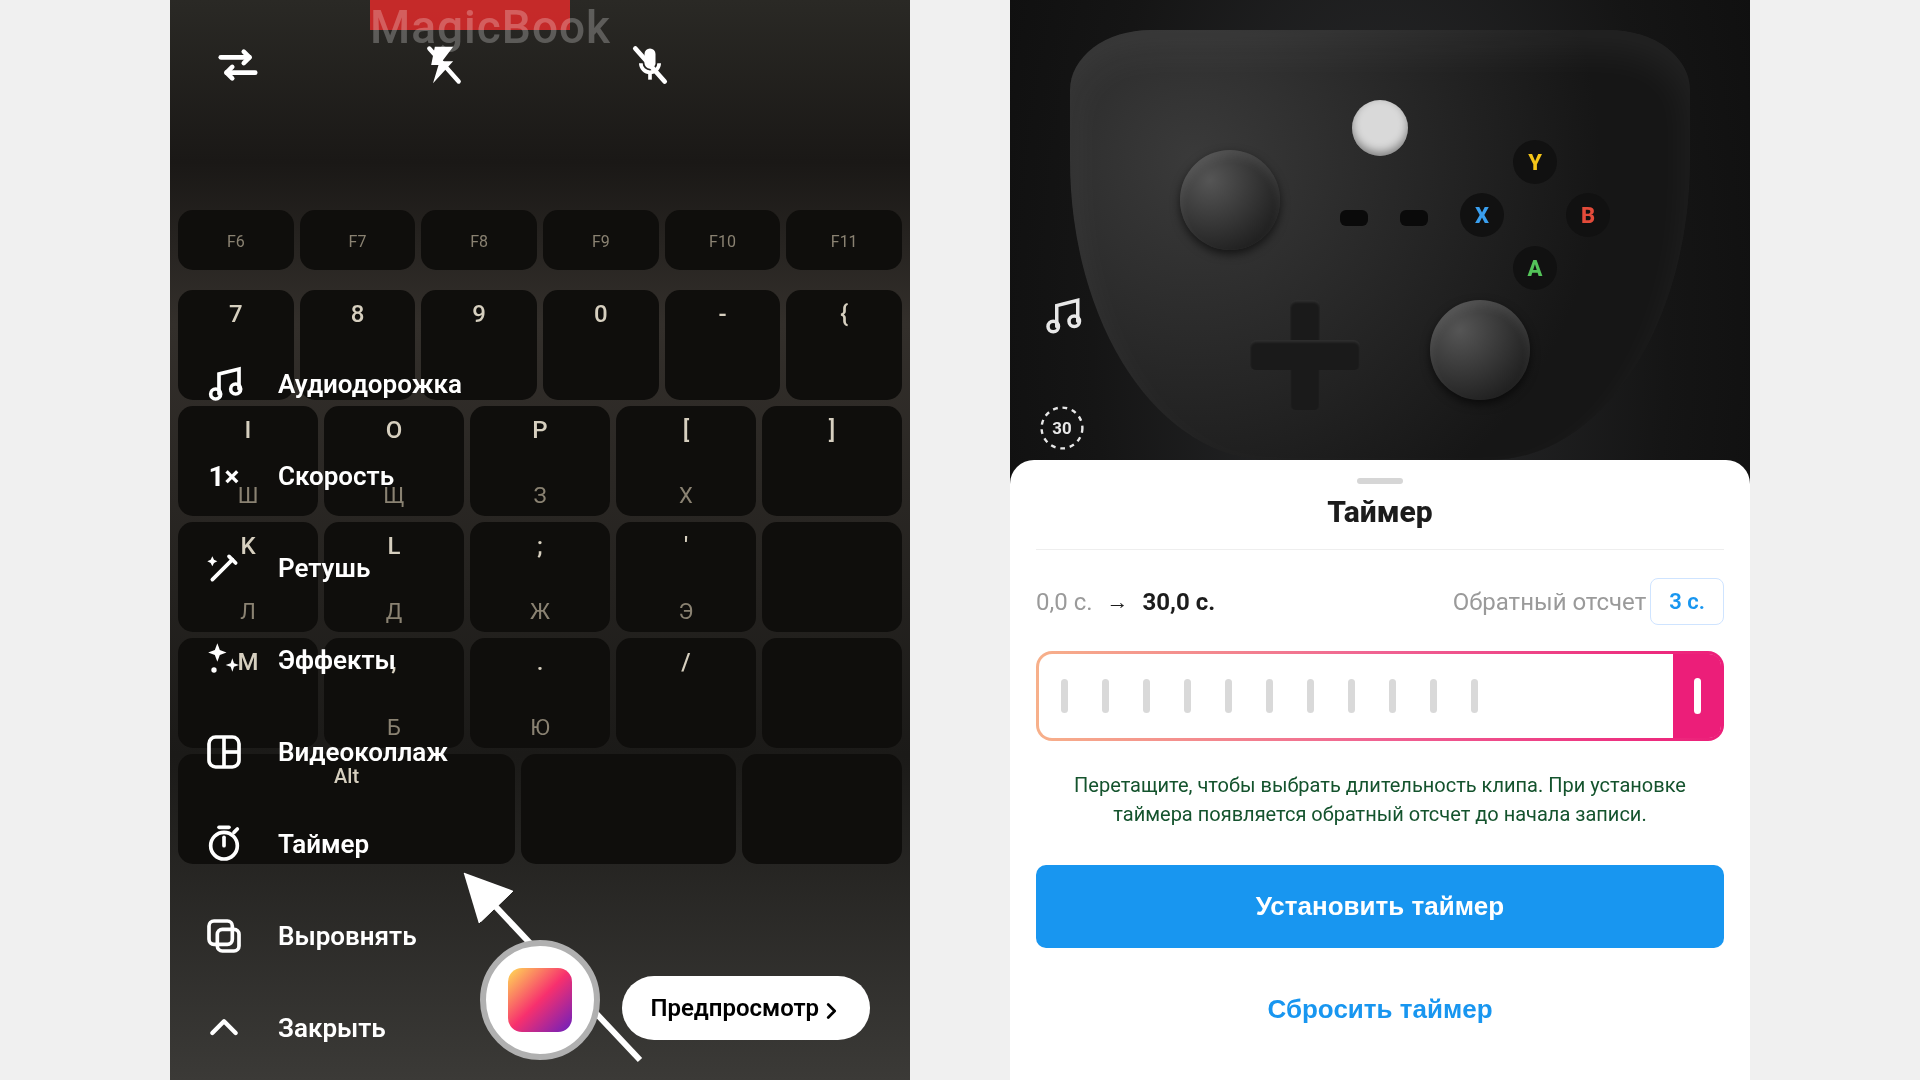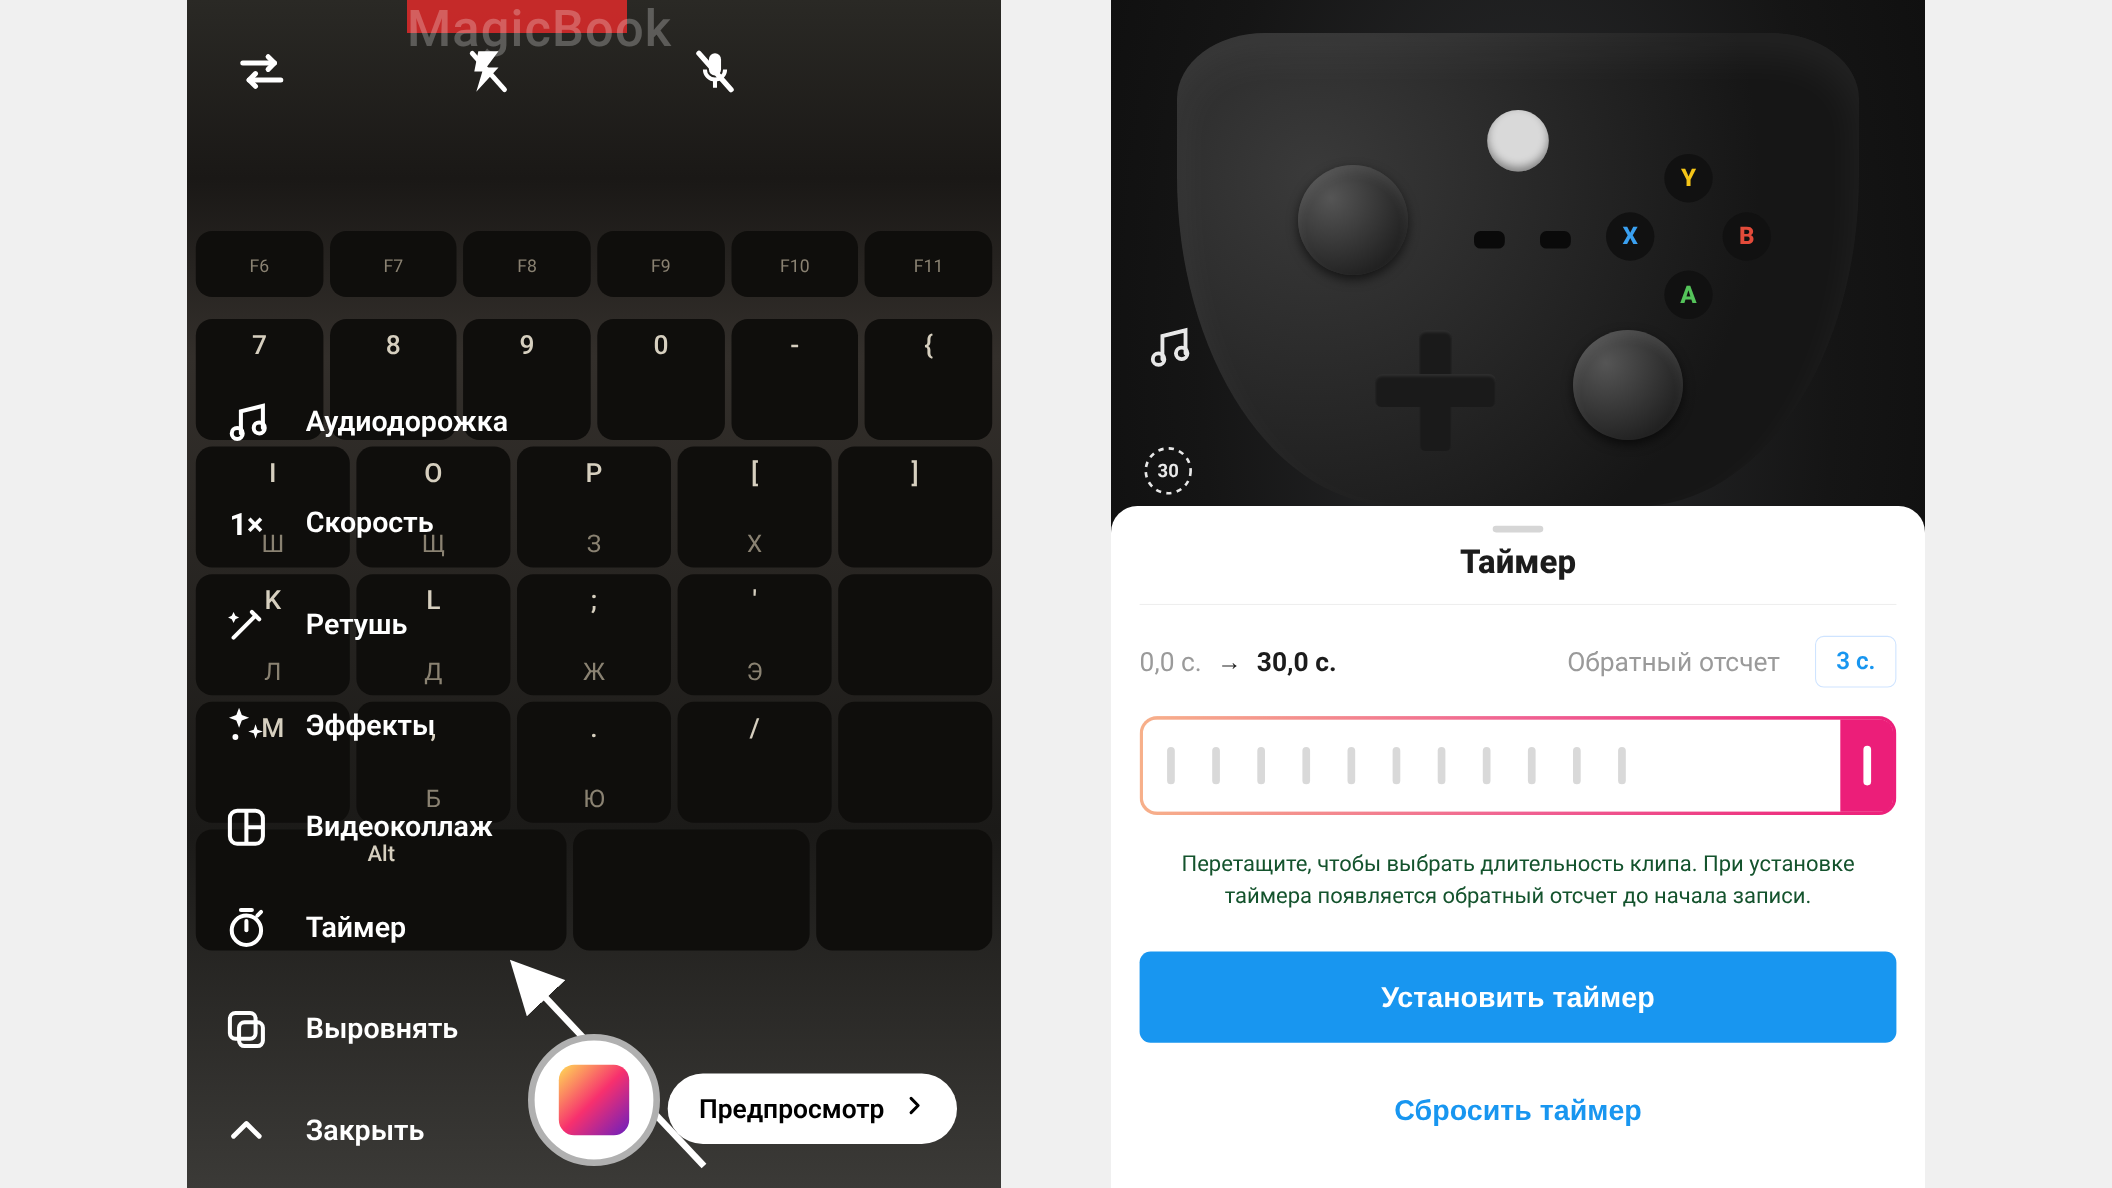--- a/index.html
+++ b/index.html
@@ -80,21 +80,21 @@
     background:#fff; display:flex; align-items:center; justify-content:center;
     border:6px solid #b0b0b0;
   }
   .record-btn .inner {
     width:64px; height:64px; border-radius:14px;
     background: linear-gradient(135deg,#fd5,#f7306e,#6a1fbf);
   }
   .preview-pill {
     position:absolute; right:40px; bottom:40px;
     background:#fff; border-radius:40px; padding:18px 28px;
-    display:flex; align-items:flex-start; gap:16px;
+    display:flex; align-items:flex-end; gap:1px;
     font-size:24px; font-weight:600; color:#000;
   }
   
   .right-phone .bg {
     position:absolute; inset:0;
     background: radial-gradient(ellipse at 50% 30%, #2b2c2e 0%, #151515 55%, #0b0b0b 100%);
   }
   .right-phone .gp {
     position:absolute; top:30px; left:60px; right:60px; height:430px;
     background: radial-gradient(circle at 20% 30%, #3a3a3a, #161616 70%);
@@ -158,21 +158,21 @@
     padding-bottom:20px; border-bottom:1px solid #eee; margin-bottom:28px;
   }
   .sheet .range-row {
     display:flex; align-items:center; justify-content:space-between; font-size:24px;
     color:#1c1c1c; margin-bottom:26px;
   }
   .sheet .range-row .left { display:flex; align-items:center; gap:14px; }
   .sheet .range-row .left .from { color:#9a9a9a; }
   .sheet .range-row .left .arrow { color:#1c1c1c; font-size:22px;}
   .sheet .range-row .left .to { font-weight:700; }
-  .sheet .range-row .right { display:flex; align-items:center; gap:32px; color:#9a9a9a;}
+  .sheet .range-row .right { display:flex; align-items:center; gap:4px; color:#9a9a9a;}
   .sheet .range-row .right .pill {
     border:1.5px solid #cfe4ff; color:#1896f0; font-weight:600;
     padding:10px 18px; border-radius:8px; font-size:22px;
   }
   .sheet .slider {
     position:relative; height:90px; border-radius:16px;
     border:3px solid transparent;
     background:
       linear-gradient(#fff,#fff) padding-box,
       linear-gradient(90deg,#f7b08a,#f06292,#ec1e79) border-box;

